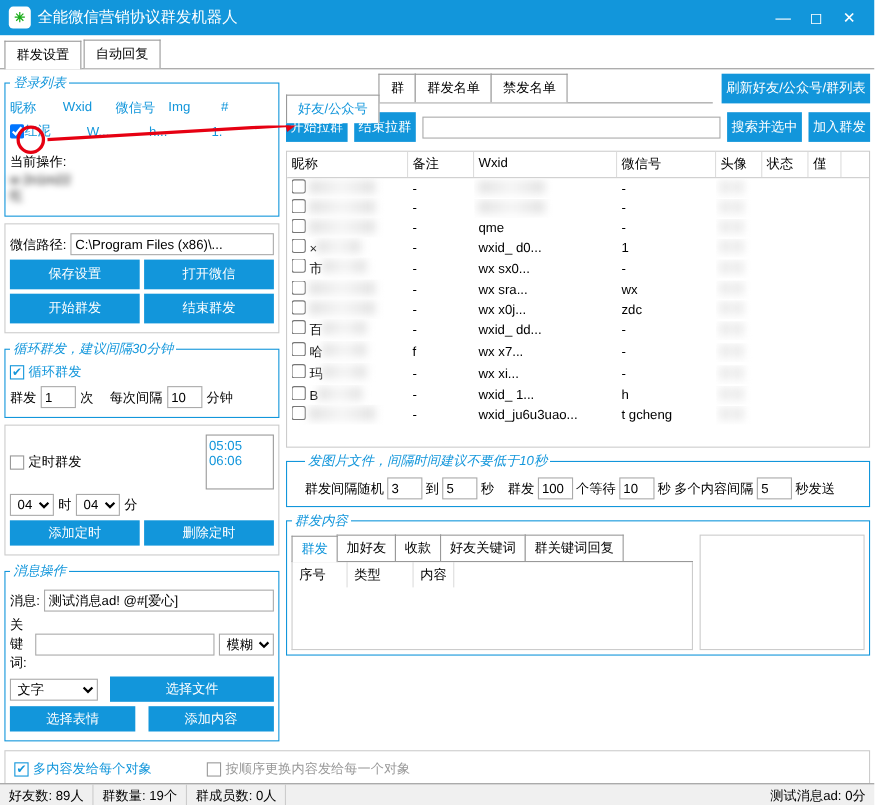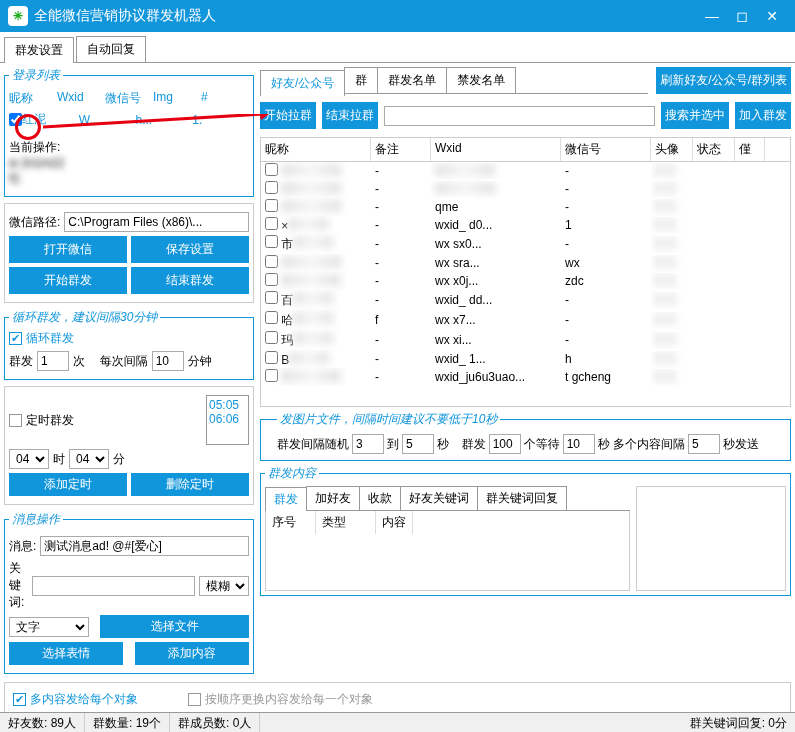--- a/index.html
+++ b/index.html
@@ -25,21 +25,21 @@
 .red-arrow { position: absolute; left: 38px; top: 30px; width: 230px; height: 26px; pointer-events: none; }
 .current-op { margin-top: 6px; }
 input[type=text] { border: 1px solid #aaa; padding: 2px 3px; background: #fff; }
 select { border: 1px solid #aaa; padding: 1px 2px; background: #fff; }
 .btn { background: #1296db; color: #fff; border: none; padding: 5px 4px; cursor: pointer; display: inline-block; text-align: center; }
 .btn-sm { padding: 3px 8px; }
 .row { display: flex; align-items: center; gap: 4px; margin: 4px 0; }
 .row .btn { flex: 1; }
 .sub-tabs { display: flex; border-bottom: 1px solid #999; align-items: center; }
 .sub-tab { padding: 4px 10px; border: 1px solid #999; border-bottom: none; margin-right: -1px; cursor: pointer; background: #fff; }
-.sub-tab.active { color: #1296db; position: relative; top: 3px; background: #fff; }
+.sub-tab.active { color: #1296db; position: relative; top: 19px; background: #fff; }
 .action-row { display: flex; gap: 6px; padding: 4px 0; align-items: center; }
 .action-row input[type=text] { flex: 1; }
 .table-area { border: 1px solid #ccc; height: 270px; overflow: hidden; position: relative; background: #fff; }
 .tbl-header { display: flex; border-bottom: 1px solid #ccc; background: #fff; }
 .tbl-header div { padding: 3px 4px; border-right: 1px solid #ddd; white-space: nowrap; overflow: hidden; }
 .tbl-row { display: flex; align-items: center; }
 .tbl-row div { padding: 1px 4px; white-space: nowrap; overflow: hidden; }
 .c-nick { width: 110px; } .c-note { width: 60px; } .c-wxid { width: 130px; } .c-wechat { width: 90px; } .c-avatar { width: 42px; } .c-status { width: 42px; } .c-priv { width: 30px; }
 .blur { filter: blur(4px); color: #999; background: linear-gradient(90deg,#e0e0e0,#f5f5f5,#e0e0e0); display: inline-block; width: 60px; height: 12px; }
 fieldset.inline-row { padding: 6px 16px; }
@@ -50,21 +50,21 @@
 .content-tab.active { color: #1296db; position: relative; top: 1px; }
 .content-tbl { border: 1px solid #ccc; border-top: none; height: 80px; }
 .content-tbl-h { display: flex; }
 .content-tbl-h div { padding: 3px 6px; border-right: 1px solid #ddd; }
 .two-check-row { display:flex; border:1px solid #ccc; padding:8px; gap:50px; margin:4px; }
 .chk-label { display: inline-flex; align-items: center; gap: 4px; }
 .chk-box { width: 13px; height: 13px; border: 1px solid #1296db; display: inline-flex; align-items: center; justify-content: center; color: #1296db; font-size: 11px; }
 .chk-box.unchecked { border-color:#999; }
 .statusbar { position:absolute; bottom:0; left:0; right:0; height:20px; border-top:1px solid #999; display:flex; background:#f0f0f0; font-size:12px; }
 .statusbar div { padding:2px 8px; border-right:1px solid #ccc; }
-.timer-list { border:1px solid #999; width:43px; height:50px; color:#1296db; padding:2px; font-size:12px; overflow:hidden; }
+.timer-list { border:1px solid #999; width:62px; height:50px; color:#1296db; padding:2px; font-size:12px; overflow:hidden; }
 .preview { border:1px solid #ccc; width:150px; height:auto; }
 .wx-path-box { border:1px solid #ccc; padding:4px; }
 </style>
 </head>
 <body>
 
 <div class="titlebar">
   <span class="app-icon">✳</span>
   <span class="titlebar-title">全能微信营销协议群发机器人</span>
   <span class="win-btn">—</span>
@@ -107,22 +107,22 @@
         <span style="filter:blur(3px)">红</span>
       </div>
     </fieldset>
 
     <div class="wx-path-box">
       <div class="row">
           <span>微信路径:</span>
           <input type="text" style="flex: 1 1 0%;" value="C:\Program Files (x86)\...">
         </div>
       <div class="row">
+          <button class="btn">保存设置</button>
           <button class="btn">打开微信</button>
-          <button class="btn">保存设置</button>
         </div>
       <div class="row">
           <button class="btn">开始群发</button>
           <button class="btn">结束群发</button>
         </div>
     </div>
 
     <fieldset>
       <legend>循环群发，建议间隔30分钟</legend>
       <label class="chk-label">
@@ -343,14 +343,14 @@
 
 <fieldset style="margin:0 4px">
   <legend>发链接</legend>
 
 </fieldset>
 
 <div class="statusbar">
   <div>好友数:  89人</div>
   <div>群数量:   19个</div>
   <div>群成员数:  0人</div>
-  <div style="flex:1;text-align:right;border:none">群关键词回复:  0分</div>
+  <div style="flex:1;text-align:right;border:none">测试消息ad:  0分</div>
 </div>
 
 </body></html>

